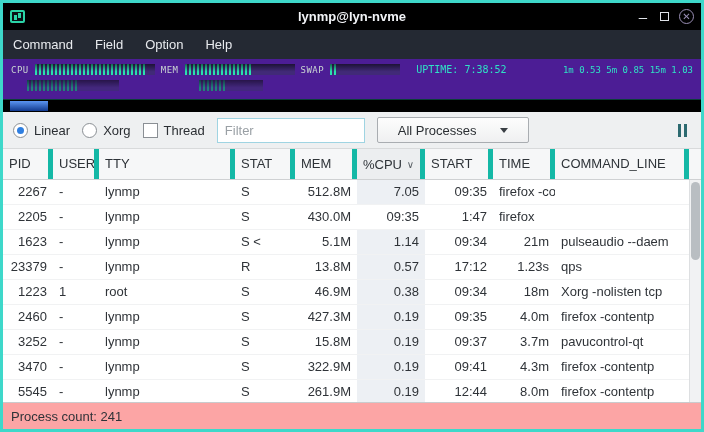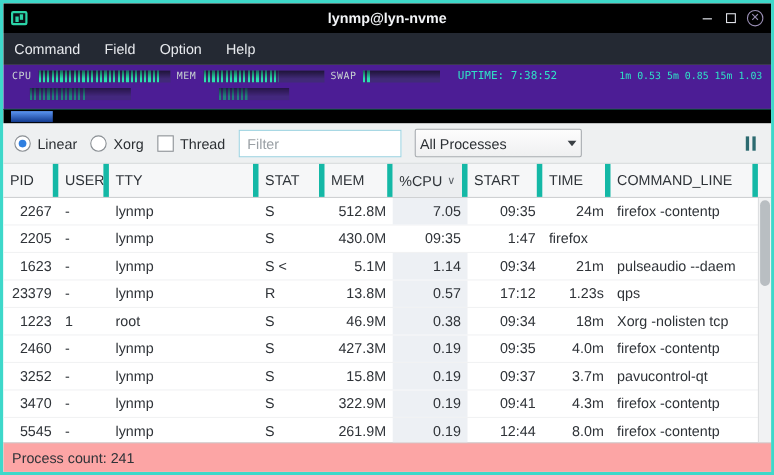--- a/index.html
+++ b/index.html
@@ -61,21 +61,21 @@
   .radio { width:15px; height:15px; border:1px solid #8a8f94; border-radius:50%;
     background:#fff; display:inline-block; position:relative; }
   .radio.checked::after { content:""; position:absolute; left:3px; top:3px; width:7px; height:7px;
     border-radius:50%; background:#2f7fe0; }
   .checkbox { width:15px; height:15px; border:1px solid #8a8f94; background:#fff; display:inline-block; }
   .filter-input { width:148px; height:25px; border:1px solid #9fd4e2; background:#fff;
     font-family:"Liberation Sans", sans-serif; font-size:13px; padding:0 7px; color:#2b2f33; outline:none; }
   .filter-input::placeholder { color:#9aa0a5; }
   .combo { width:152px; height:26px; background:linear-gradient(#fdfdfd,#eff0f1);
     border:1px solid #a9adb1; border-radius:2px; display:flex; align-items:center;
-    padding:0 4px; gap:6px; }
+    padding:0 20px; gap:6px; }
   .combo-label { flex:1; font-size:13px; color:#2b2f33; }
   .combo-arrow { width:0; height:0; border-left:4px solid transparent; border-right:4px solid transparent;
     border-top:5px solid #3a3f44; }
   .pause-btn { margin-left:auto; display:flex; gap:3px; padding:4px; }
   .pause-btn i { display:block; width:3px; height:13px; background:#2c6a70; }
 
   
   .grid { display:grid; grid-template-columns:50px 46px 136px 60px 62px 68px 68px 62px minmax(0,1fr); }
   .thead { height:31px; background:#f6f7f8; border-bottom:1px solid #cfd1d3;
     flex:0 0 auto; padding-right:12px; }
@@ -195,21 +195,20 @@
   <div class="tbody">
     <div class="rows-wrap">
         <div class="trow grid">
           <div class="cell align-right">2267</div>
           <div class="cell align-left">-</div>
           <div class="cell align-left">lynmp</div>
           <div class="cell align-left">S</div>
           <div class="cell align-right">512.8M</div>
           <div class="cell align-right sorted-col">7.05</div>
           <div class="cell align-right">09:35</div>
-          <div class="cell align-right">24m</div>
           <div class="cell align-left">firefox -contentp</div>
         </div>
         <div class="trow grid">
           <div class="cell align-right">2205</div>
           <div class="cell align-left">-</div>
           <div class="cell align-left">lynmp</div>
           <div class="cell align-left">S</div>
           <div class="cell align-right">430.0M</div>
           <div class="cell align-right">09:35</div>
           <div class="cell align-right">1:47</div>

